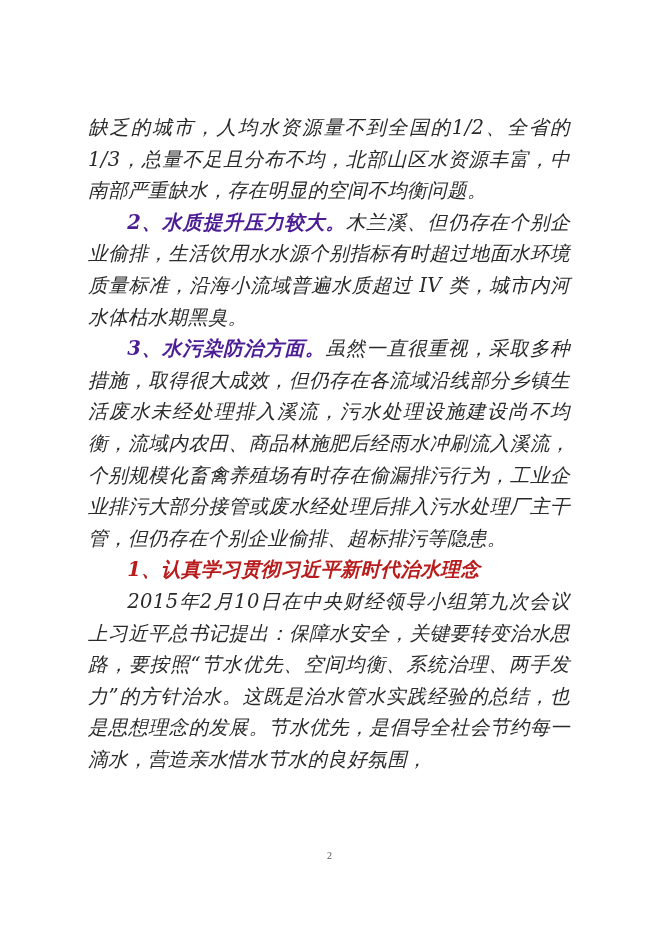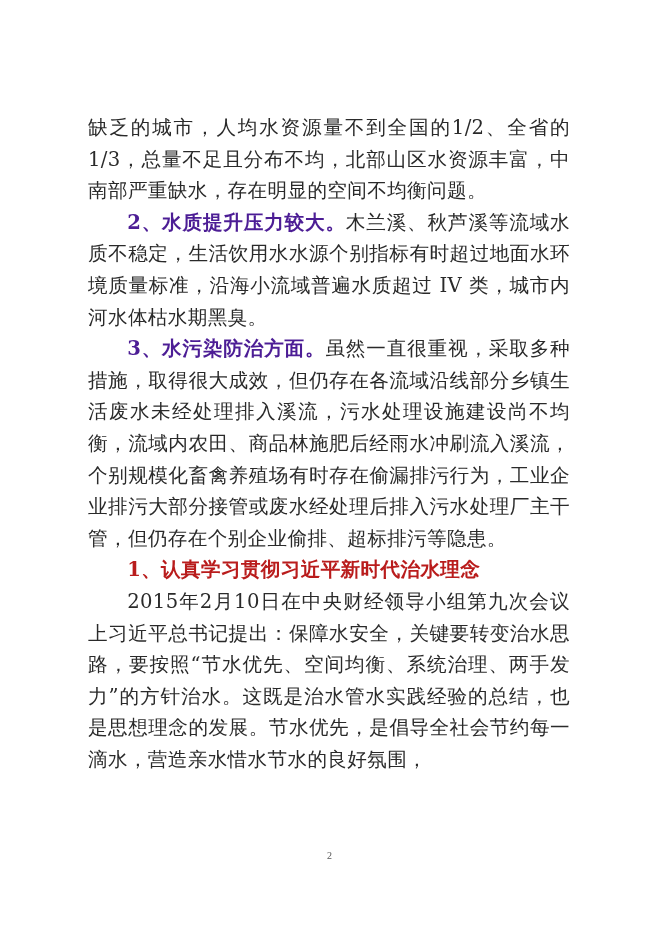--- a/index.html
+++ b/index.html
@@ -22,20 +22,21 @@
       background: #ffffff;
     }
     .content {
       position: absolute;
       left: 88px;
       top: 112px;
       width: 482px;
       font-size: 19.6px;
       line-height: 31.6px;
       letter-spacing: 0.35px;
+      font-style: italic;
     }
     .para {
       margin: 0;
       padding: 0;
       text-align: justify;
       text-justify: inter-ideograph;
     }
     .indent { text-indent: 2em; }
     .bold { font-weight: bold; color: #4c1d95; }
     .heading {
@@ -56,21 +57,21 @@
     }
   </style>
 </head>
 <body>
 
 <div class="page">
   <div class="content">
 
     <p class="para">缺乏的城市，人均水资源量不到全国的1/2、全省的1/3，总量不足且分布不均，北部山区水资源丰富，中南部严重缺水，存在明显的空间不均衡问题。</p>
 
-    <p class="para indent"><span class="bold">2、水质提升压力较大。</span><span>木兰溪、秋芦溪等流域水质不稳定，生活饮用水水源个别指标有时超过地面水环境质量标准，沿海小流域普遍水质超过 IV 类，城市内河水体枯水期黑臭。</span></p>
+    <p class="para indent"><span class="bold">2、水质提升压力较大。</span><span>木兰溪、但仍存在个别企业偷排，生活饮用水水源个别指标有时超过地面水环境质量标准，沿海小流域普遍水质超过 IV 类，城市内河水体枯水期黑臭。</span></p>
 
     <p class="para indent"><span class="bold">3、水污染防治方面。</span><span>虽然一直很重视，采取多种措施，取得很大成效，但仍存在各流域沿线部分乡镇生活废水未经处理排入溪流，污水处理设施建设尚不均衡，流域内农田、商品林施肥后经雨水冲刷流入溪流，个别规模化畜禽养殖场有时存在偷漏排污行为，工业企业排污大部分接管或废水经处理后排入污水处理厂主干管，但仍存在个别企业偷排、超标排污等隐患。</span></p>
 
 
 
     <p class="heading">1、认真学习贯彻习近平新时代治水理念</p>
 
     <p class="para indent">2015年2月10日在中央财经领导小组第九次会议上习近平总书记提出：保障水安全，关键要转变治水思路，要按照“节水优先、空间均衡、系统治理、两手发力”的方针治水。这既是治水管水实践经验的总结，也是思想理念的发展。节水优先，是倡导全社会节约每一滴水，营造亲水惜水节水的良好氛围，</p>
 
   </div>

